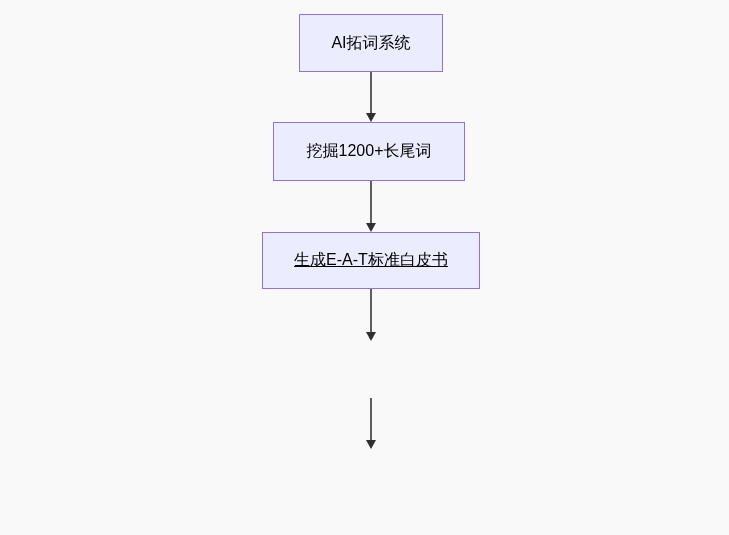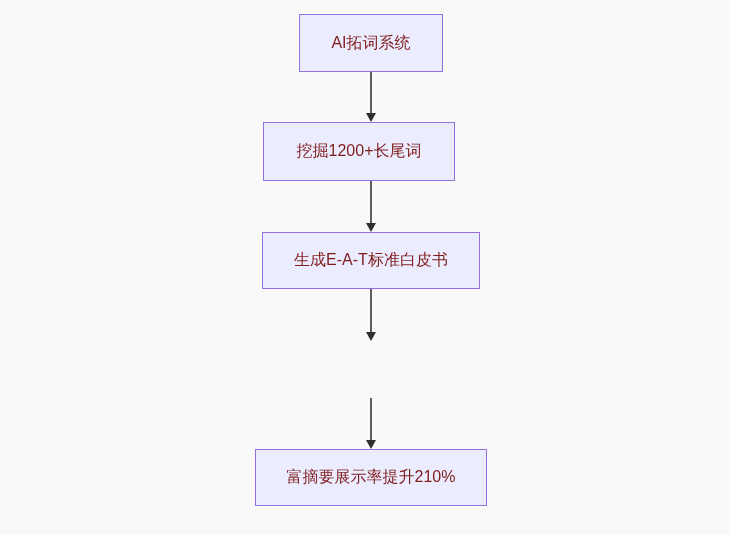--- a/index.html
+++ b/index.html
@@ -12,31 +12,31 @@
     height: 535px;
     background: #f9f9f9;
     font-family: "Liberation Sans", "DejaVu Sans", sans-serif;
     overflow: hidden;
   }
   .node {
     position: absolute;
     box-sizing: border-box;
     background: #ECECFF;
     border: 1px solid #9370DB;
-    color: #7f1d1d;
+    color: #000000;
     font-size: 16px;
     display: flex;
     align-items: center;
     justify-content: center;
     text-align: center;
     white-space: nowrap;
   }
   .n1 { left: 299px; top: 14px;  width: 144px; height: 58px; }
-  .n2 { left: 263px; top: 122px; width: 192px; height: 59px; }
-  .n3 { left: 262px; top: 232px; width: 218px; height: 57px; }
+  .n2 { left: 273px; top: 122px; width: 192px; height: 59px; }
+  .n3 { left: 262px; top: 232px; width: 218px; height: 57px; text-decoration: underline; }
   .n4 { left: 264px; top: 341px; width: 214px; height: 57px; }
   .n5 { left: 255px; top: 449px; width: 232px; height: 57px; }
 
   .edge-line {
     position: absolute;
     left: 370px;
     width: 2px;
     background: #5e5e5e;
   }
   .e1 { top: 72px;  height: 41px; }
@@ -81,17 +81,14 @@
     <span>生成E-A-T标准白皮书</span>
   </div>
 
   <div class="edge-line e3"></div>
   <div class="arrowhead h3"></div>
 
 
   <div class="edge-line e4"></div>
   <div class="arrowhead h4"></div>
 
-  <div class="node n5">
-    <span>富摘要展示率提升210%</span>
-  </div>
 
 </div>
 
 </body></html>

